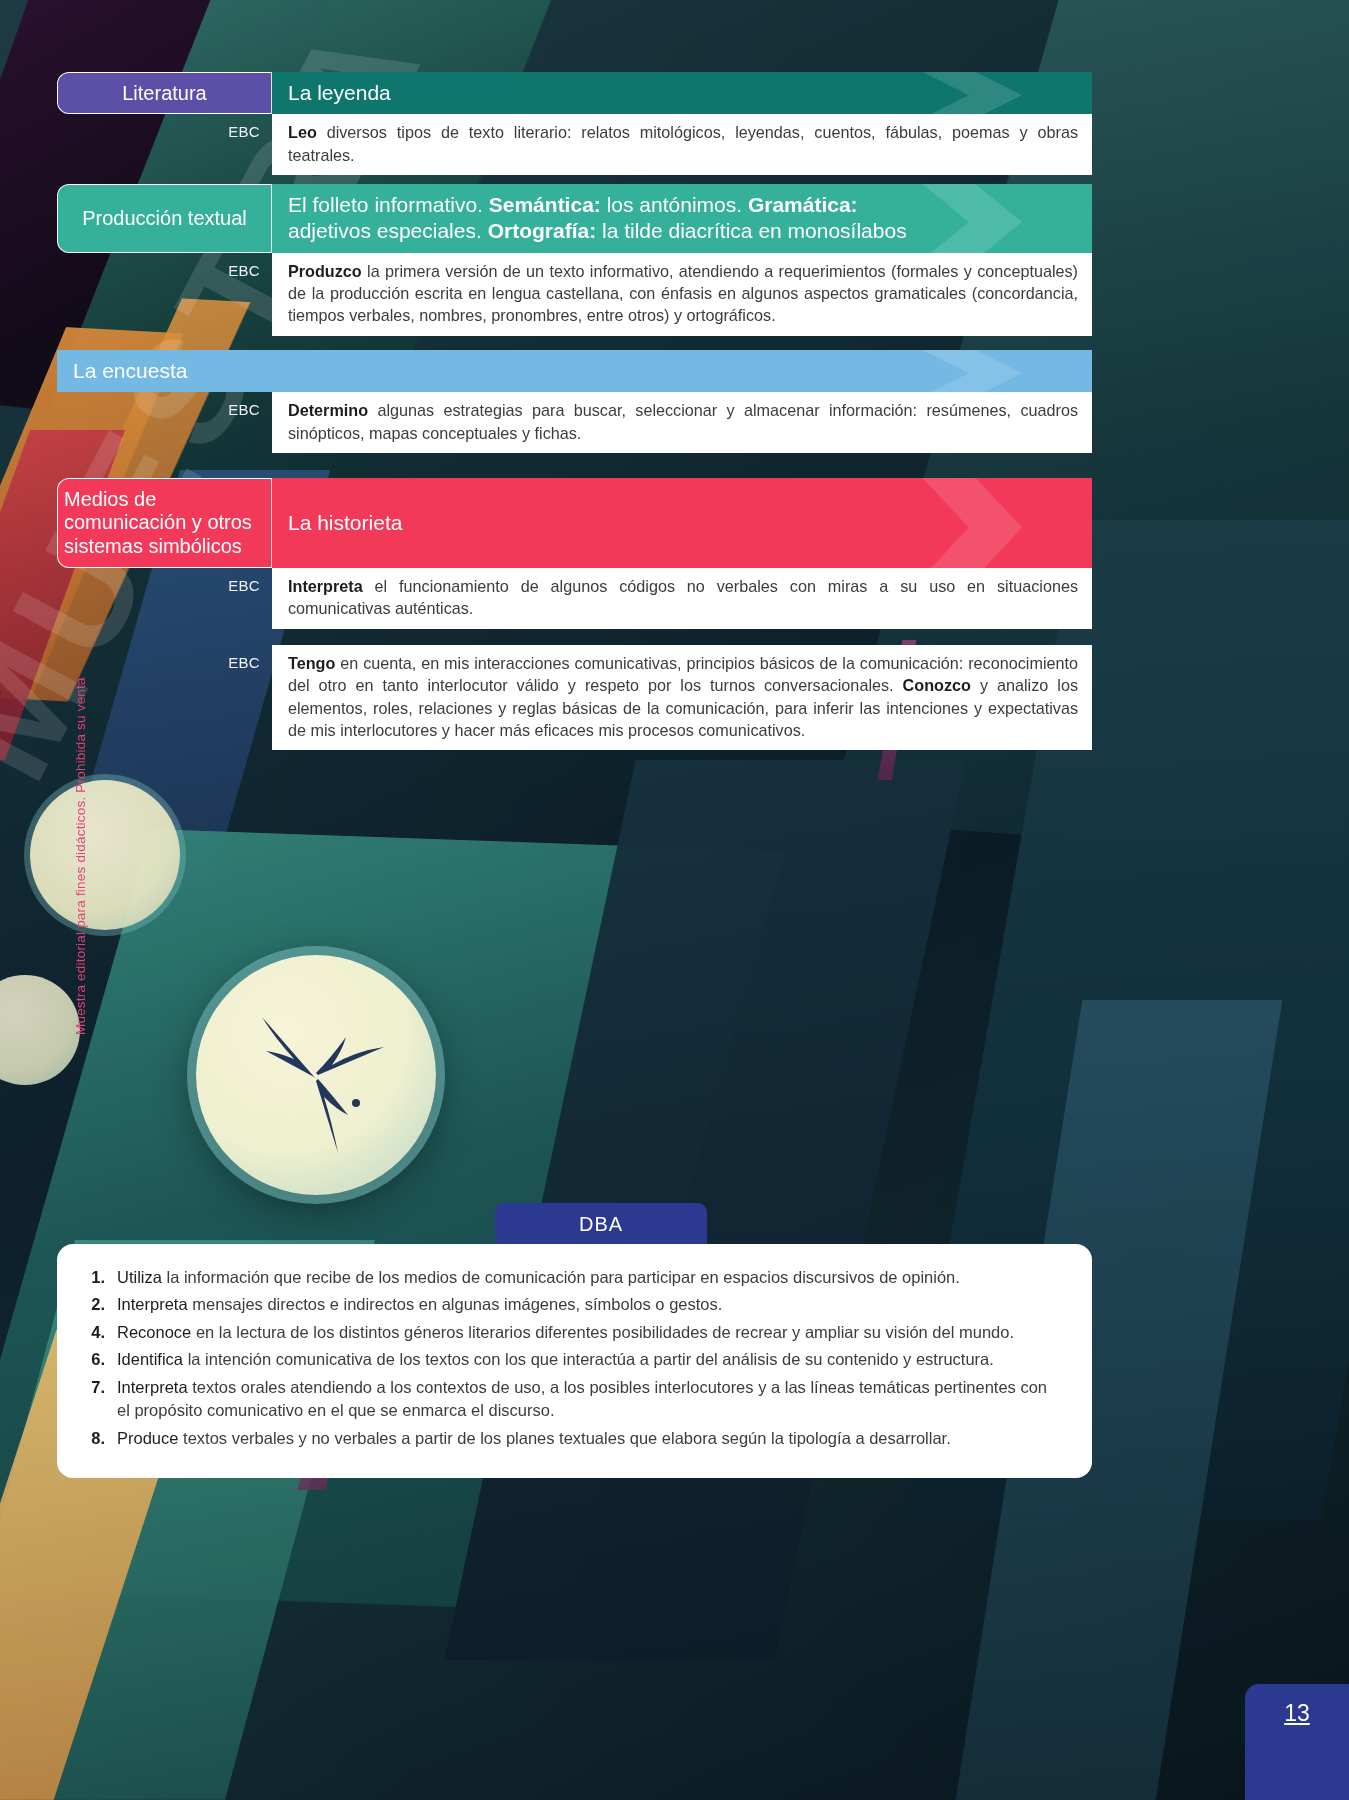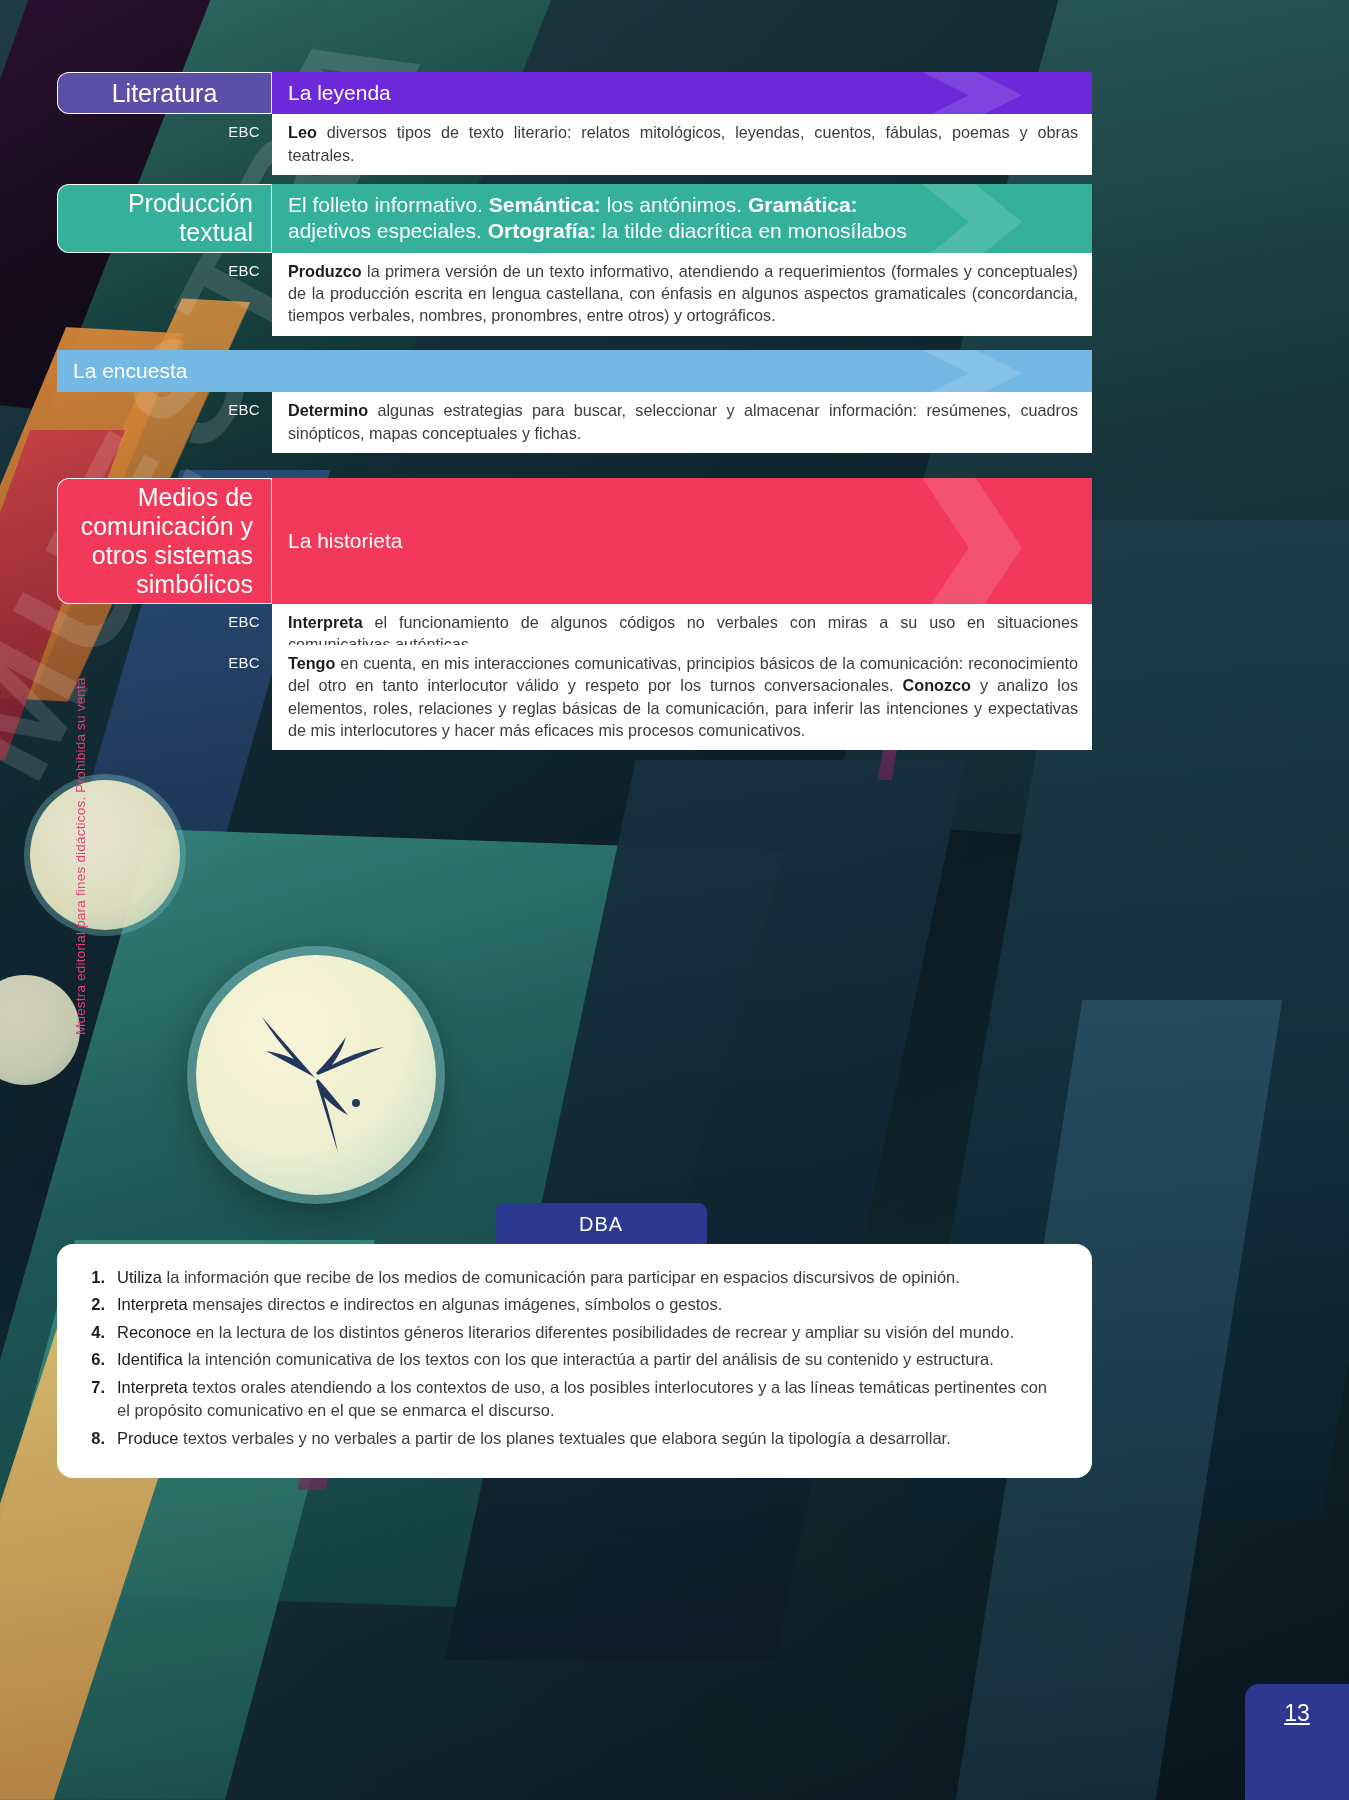--- a/index.html
+++ b/index.html
@@ -146,24 +146,24 @@
   .cat {
     width: 215px;
     flex: 0 0 215px;
     border-radius: 12px 0 0 12px;
     border: 1.6px solid #ffffff;
     border-right: 1.6px solid rgba(255,255,255,.85);
     color: #fff;
     display: flex;
     align-items: center;
     justify-content: center;
-    text-align: right;
-    font-size: 25px;
+    text-align: left;
+    font-size: 20px;
     line-height: 1.16;
-    padding: 4px 18px;
+    padding: 4px 6px;
     position: relative;
     z-index: 2;
   }
 
   .topic {
     flex: 1 1 auto;
     color: #fff;
     display: flex;
     align-items: center;
     font-size: 21px;
@@ -313,21 +313,21 @@
   <span>MUESTRA EDITORIAL</span>
 </div>
 
 <div id="sidenote">Muestra editorial para fines didácticos. Prohibida su venta</div>
 
 <div id="content">
 
   <div class="block c-lit" style="top:72px">
     <div class="head-row">
       <div class="cat" style="background: rgb(91, 79, 168);">Literatura</div>
-      <div class="topic" style="background: #6d28d9;">
+      <div class="topic" style="background: #0f766e;">
         <span class="txt">La leyenda</span>
       </div>
     </div>
     <div class="ebc-row">
       <div class="ebc-label">EBC</div>
       <div class="ebc-body"><b>Leo</b> diversos tipos de texto literario: relatos mitológicos, leyendas, cuentos, fábulas, poemas y obras teatrales.</div>
     </div>
   </div>
 
   <div class="block c-prod" style="top:184px">

